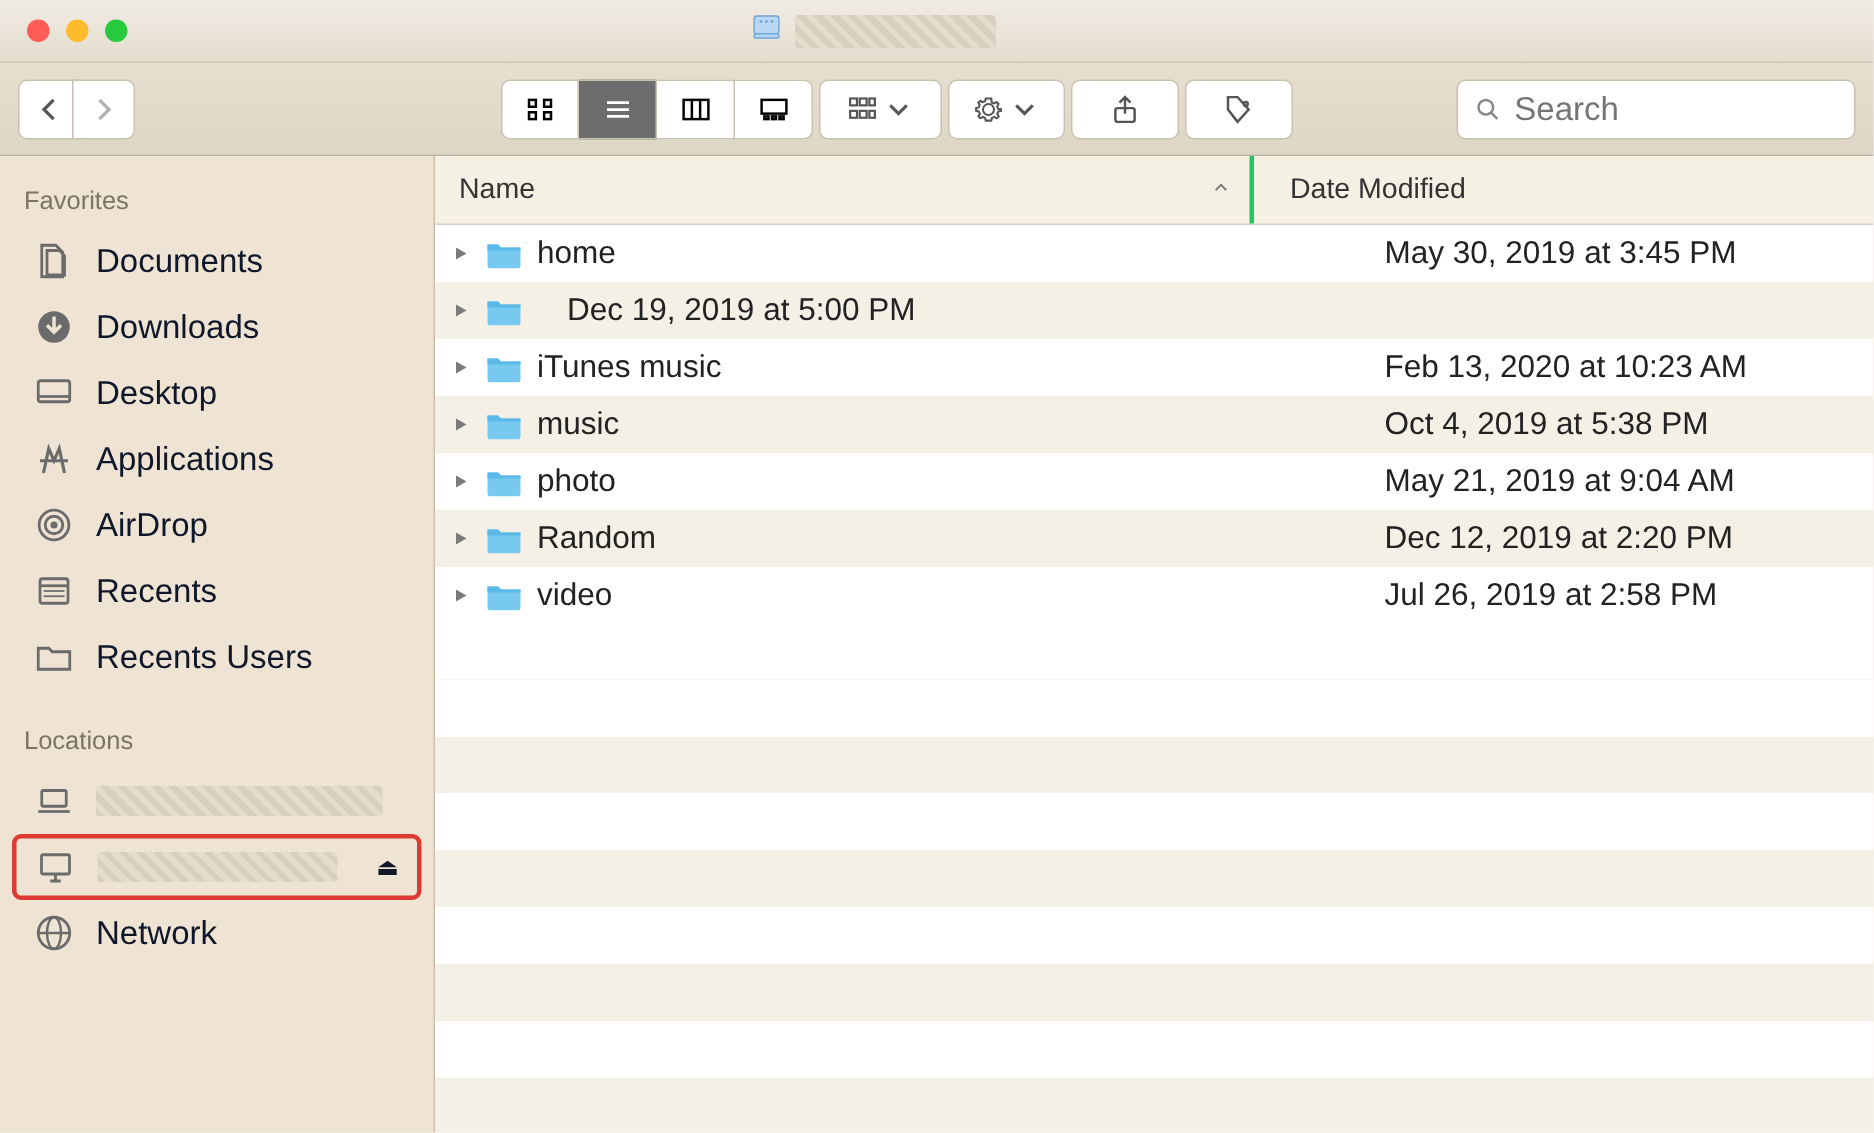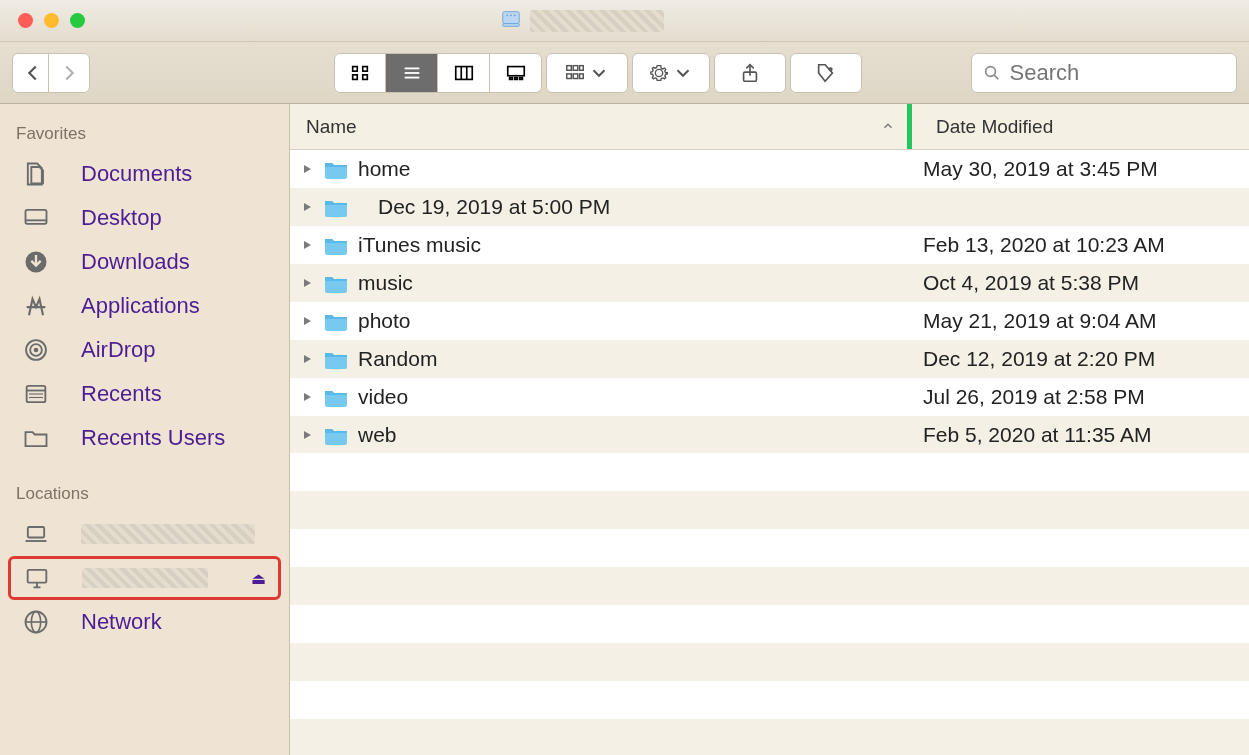--- a/index.html
+++ b/index.html
@@ -39,32 +39,32 @@
   .flex-spacer { width: 236px; }
   .spacer-grow { flex: 1; }
 
   .search-field { height: 40px; border: 1px solid #c9c1b0; border-radius: 6px; background: #fff; display: flex; align-items: center; padding: 0 10px; gap: 8px; width: 266px; }
   .search-field input { border: none; outline: none; font-size: 22px; color: #888; width: 100%; background: transparent; }
 
   
   .body { display: flex; height: calc(755px - 42px - 62px); }
   .sidebar { width: 290px; background: #efe4d3; border-right: 1px solid #c8bfa9; padding-top: 14px; overflow: hidden; }
   .sb-heading { font-size: 17px; color: #7c7367; padding: 6px 16px 8px; font-weight: 500; }
-  .sb-item { display: flex; align-items: center; gap: 31px; padding: 8px 22px; font-size: 22px; color: #4c1d95; cursor: pointer; position: relative; }
+  .sb-item { display: flex; align-items: center; gap: 14px; padding: 8px 22px; font-size: 22px; color: #0f172a; cursor: pointer; position: relative; }
   .sb-item svg, .sb-item .icon-ph { width: 28px; height: 28px; flex-shrink: 0; color: #6b6b6b; }
   .sb-item .blur { flex: 1; height: 20px; background: repeating-linear-gradient(45deg,#d6cfc2 0 4px,#e4ddce 4px 8px); border-radius: 2px; margin-right: 12px; }
   .sb-item .eject { font-size: 16px; }
   .sb-highlight { border: 3px solid #dc3a33; border-radius: 6px; margin: 0 8px; padding: 5px 12px; }
 
   
   .main { flex: 1; display: flex; flex-direction: column; background: #fff; }
   .cols { height: 46px; display: flex; align-items: center; border-bottom: 1px solid #d6d0c2; background: #f5f0e4; font-size: 19px; color: #333; }
   .col-name { flex: 1; padding-left: 16px; display: flex; align-items: flex-end; gap: 8px; }
   .col-name .sort { margin-left: auto; margin-right: 12px; color: #777; }
-  .col-date { width: 342px; padding-left: 24px; border-left: 5px solid #22c55e; height: 100%; display: flex; align-items: center; }
+  .col-date { width: 416px; padding-left: 24px; border-left: 3px solid #22c55e; height: 100%; display: flex; align-items: center; }
 
   .rows { flex: 1; overflow: auto; }
   .row { height: 38px; display: flex; align-items: center; font-size: 21px; }
   .row:nth-child(even) { background: #f4f0e6; }
   .row .disc { width: 34px; display: flex; justify-content: center; color: #7a7a7a; cursor: pointer; }
   .row .fico { width: 30px; display: flex; align-items: center; }
   .row .fico svg { width: 24px; height: 20px; }
   .row .fname { flex: 1; padding-left: 4px; color: #222; }
   .row .fdate { width: 350px; padding-left: 24px; color: #222; }
 
@@ -200,29 +200,29 @@
     <div class="sb-heading">Favorites</div>
     <div id="favorites-list">
         <div class="sb-item">
           <svg>
             <use href="#ic-documents"></use>
           </svg>
           <span>Documents</span>
         </div>
         <div class="sb-item">
           <svg>
+            <use href="#ic-downloads"></use>
+          </svg>
+          <span>Downloads</span>
+        </div>
+        <div class="sb-item">
+          <svg>
             <use href="#ic-desktop"></use>
           </svg>
           <span>Desktop</span>
-        </div>
-        <div class="sb-item">
-          <svg>
-            <use href="#ic-downloads"></use>
-          </svg>
-          <span>Downloads</span>
         </div>
         <div class="sb-item">
           <svg>
             <use href="#ic-applications"></use>
           </svg>
           <span>Applications</span>
         </div>
         <div class="sb-item">
           <svg>
             <use href="#ic-airdrop"></use>
@@ -372,34 +372,20 @@
             </svg>
           </span>
           <span class="fico">
             <svg>
               <use href="#ic-bluefolder"></use>
             </svg>
           </span>
           <span class="fname">video</span>
           <span class="fdate">Jul 26, 2019 at 2:58 PM</span>
         </div>
-        <div class="row">
-          <span class="disc">
-            <svg width="12" height="12">
-              <use href="#ic-disc"></use>
-            </svg>
-          </span>
-          <span class="fico">
-            <svg>
-              <use href="#ic-bluefolder"></use>
-            </svg>
-          </span>
-          <span class="fname">web</span>
-          <span class="fdate">Feb 5, 2020 at 11:35 AM</span>
-        </div>
       </div>
     <div class="filler"></div>
   </div>
 </div>
 
 <svg width="0" height="0" style="position:absolute">
   <symbol id="ic-documents" viewBox="0 0 24 24">
       <path fill="none" stroke="currentColor" stroke-width="1.6" d="M7 3h8l4 4v14H7zM10 6h7l3 3v11H10z" transform="translate(-2 0)"></path>
     </symbol>
   <symbol id="ic-downloads" viewBox="0 0 24 24">

